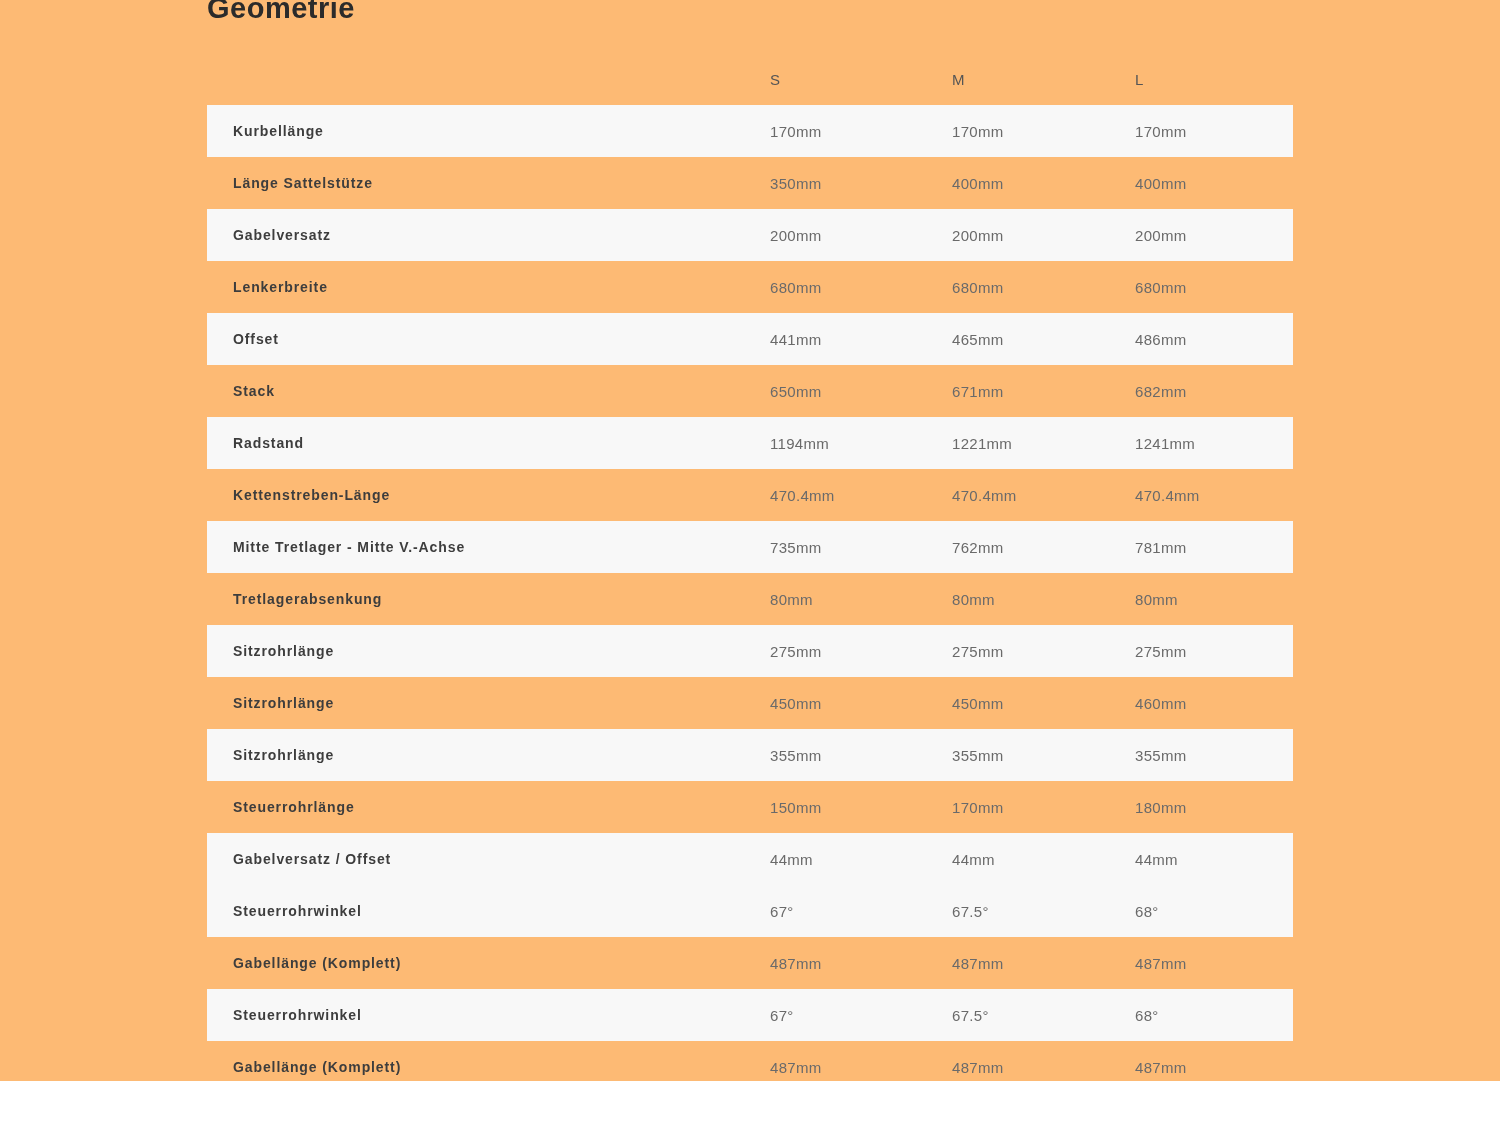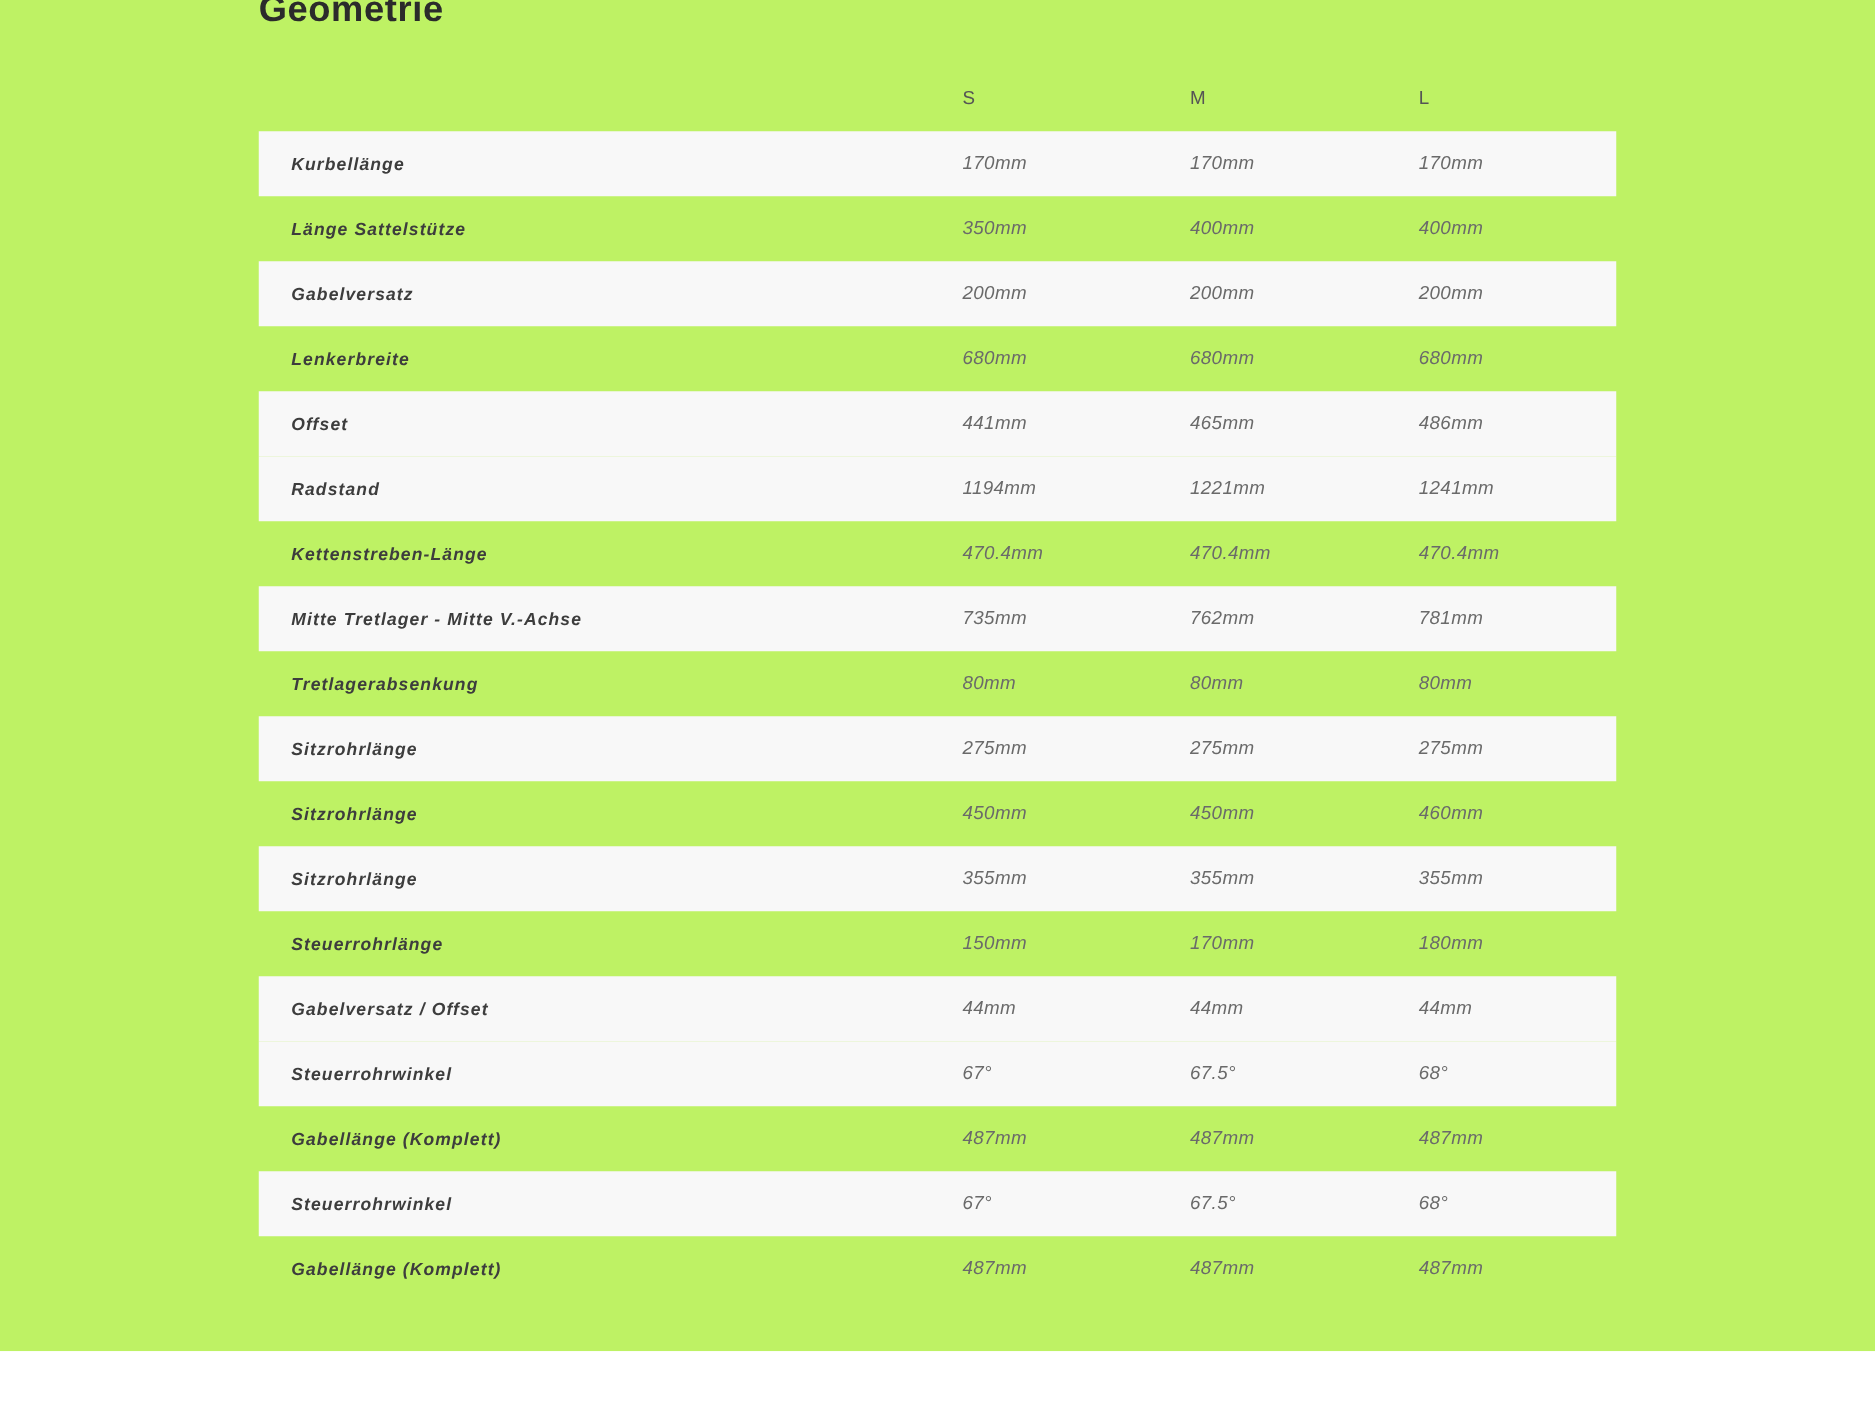--- a/index.html
+++ b/index.html
@@ -1,21 +1,21 @@
 <!DOCTYPE html>
 <html><head>
 <meta charset="utf-8">
 <style>
   * { margin: 0; padding: 0; box-sizing: border-box; }
   html, body { background: #ffffff; }
   .page {
     position: relative;
     width: 1500px;
     height: 1081px;
-    background: #bef264;
+    background: #fdba74;
     overflow: hidden;
     font-family: "Liberation Sans", sans-serif;
   }
   .page-title {
     position: absolute;
     left: 207px;
     top: -7px;
     font-size: 29px;
     font-weight: 700;
     letter-spacing: 0.5px;
@@ -28,21 +28,20 @@
     top: 52px;
     width: 1086px;
   }
   .thead {
     position: relative;
     height: 53px;
   }
   .trow {
     position: relative;
     height: 52px;
-    font-style: italic;
   }
   .trow.striped { background: #f8f8f8; }
   .cell {
     position: absolute;
     top: 50%;
     transform: translateY(-50%);
     white-space: nowrap;
   }
   .cell-label { left: 26px;  font-size: 14px; font-weight: 700; letter-spacing: 0.9px; color: #3d3d3d; }
   .cell-s     { left: 563px; }
@@ -95,20 +94,26 @@
     <span class="cell cell-l value-cell">680mm</span>
   </div>
 
   <div class="trow striped">
     <span class="cell cell-label">Offset</span>
     <span class="cell cell-s value-cell">441mm</span>
     <span class="cell cell-m value-cell">465mm</span>
     <span class="cell cell-l value-cell">486mm</span>
   </div>
 
+  <div class="trow">
+    <span class="cell cell-label">Stack</span>
+    <span class="cell cell-s value-cell">650mm</span>
+    <span class="cell cell-m value-cell">671mm</span>
+    <span class="cell cell-l value-cell">682mm</span>
+  </div>
 
   <div class="trow striped">
     <span class="cell cell-label">Radstand</span>
     <span class="cell cell-s value-cell">1194mm</span>
     <span class="cell cell-m value-cell">1221mm</span>
     <span class="cell cell-l value-cell">1241mm</span>
   </div>
 
   <div class="trow">
     <span class="cell cell-label">Kettenstreben-Länge</span>

